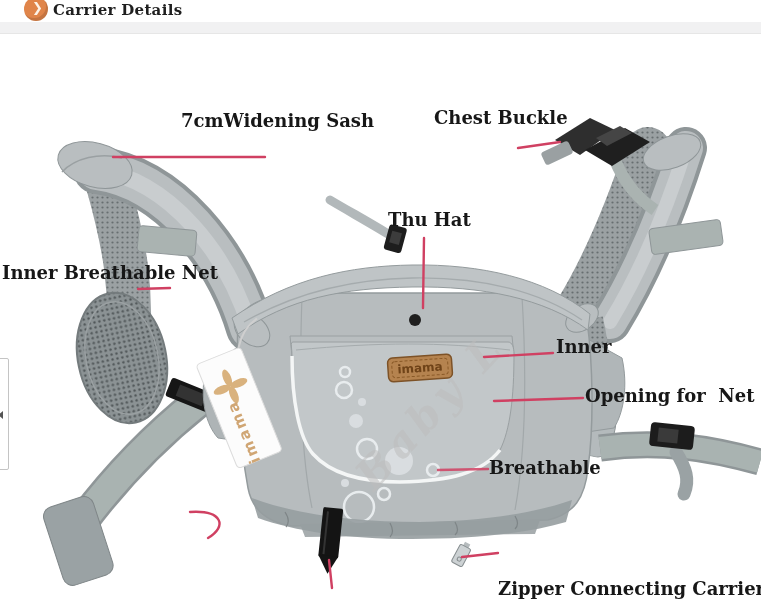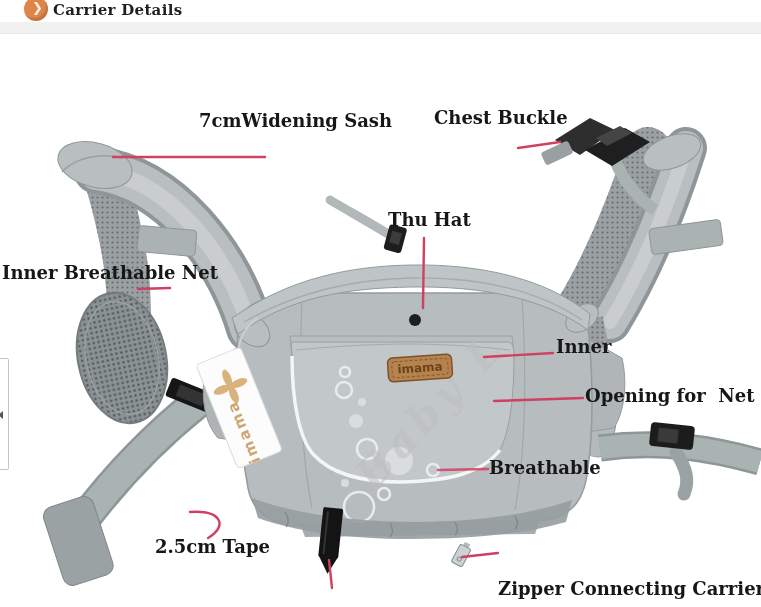--- a/index.html
+++ b/index.html
@@ -27,21 +27,21 @@
 
   
   .watermark { position:absolute; left:300px; top:305px; width:260px; height:140px;
                display:flex; align-items:center; justify-content:center;
                transform:rotate(-47deg); font-size:42px; font-style:italic; font-weight:700;
                color:var(--wm); opacity:.55; letter-spacing:6px; pointer-events:none; }
 
   
   .lbl { position:absolute; font-size:18px; font-weight:700; color:#171717;
          white-space:pre; line-height:23px; }
-  .lbl-sash       { left:199px; top:74px; }
+  .lbl-sash       { left:181px; top:74px; }
   .lbl-chest      { left:434px; top:71px; }
   .lbl-sunhat     { left:388px; top:173px; }
   .lbl-innernet   { left:2px;   top:226px; }
   .lbl-pocket     { left:556px; top:300px; }
   .lbl-opening    { left:585px; top:349px; }
   .lbl-embroidery { left:489px; top:421px; }
   .lbl-tape       { left:155px; top:500px; }
   .lbl-zipper     { left:498px; top:486px; line-height:27px; }
   .lbl-strength   { left:148px; top:541px; }
 
@@ -237,21 +237,20 @@
       <line x1="329" y1="560" x2="332" y2="588"></line>
     </svg>
 
     <div class="lbl lbl-sash">7cmWidening Sash</div>
     <div class="lbl lbl-chest">Chest Buckle</div>
     <div class="lbl lbl-sunhat">Thu Hat</div>
     <div class="lbl lbl-innernet">Inner Breathable Net</div>
     <div class="lbl lbl-pocket">Inner</div>
     <div class="lbl lbl-opening">Opening for  Net</div>
     <div class="lbl lbl-embroidery">Breathable</div>
-    <div class="lbl lbl-tape">2.5cm Tape</div>
     <div class="lbl lbl-zipper">
       <span style="display:block">Zipper Connecting Carrier</span>
       
     </div>
 
     <div class="panel-handle">
       <span class="arr"></span>
     </div>
   </div>
 </div>

